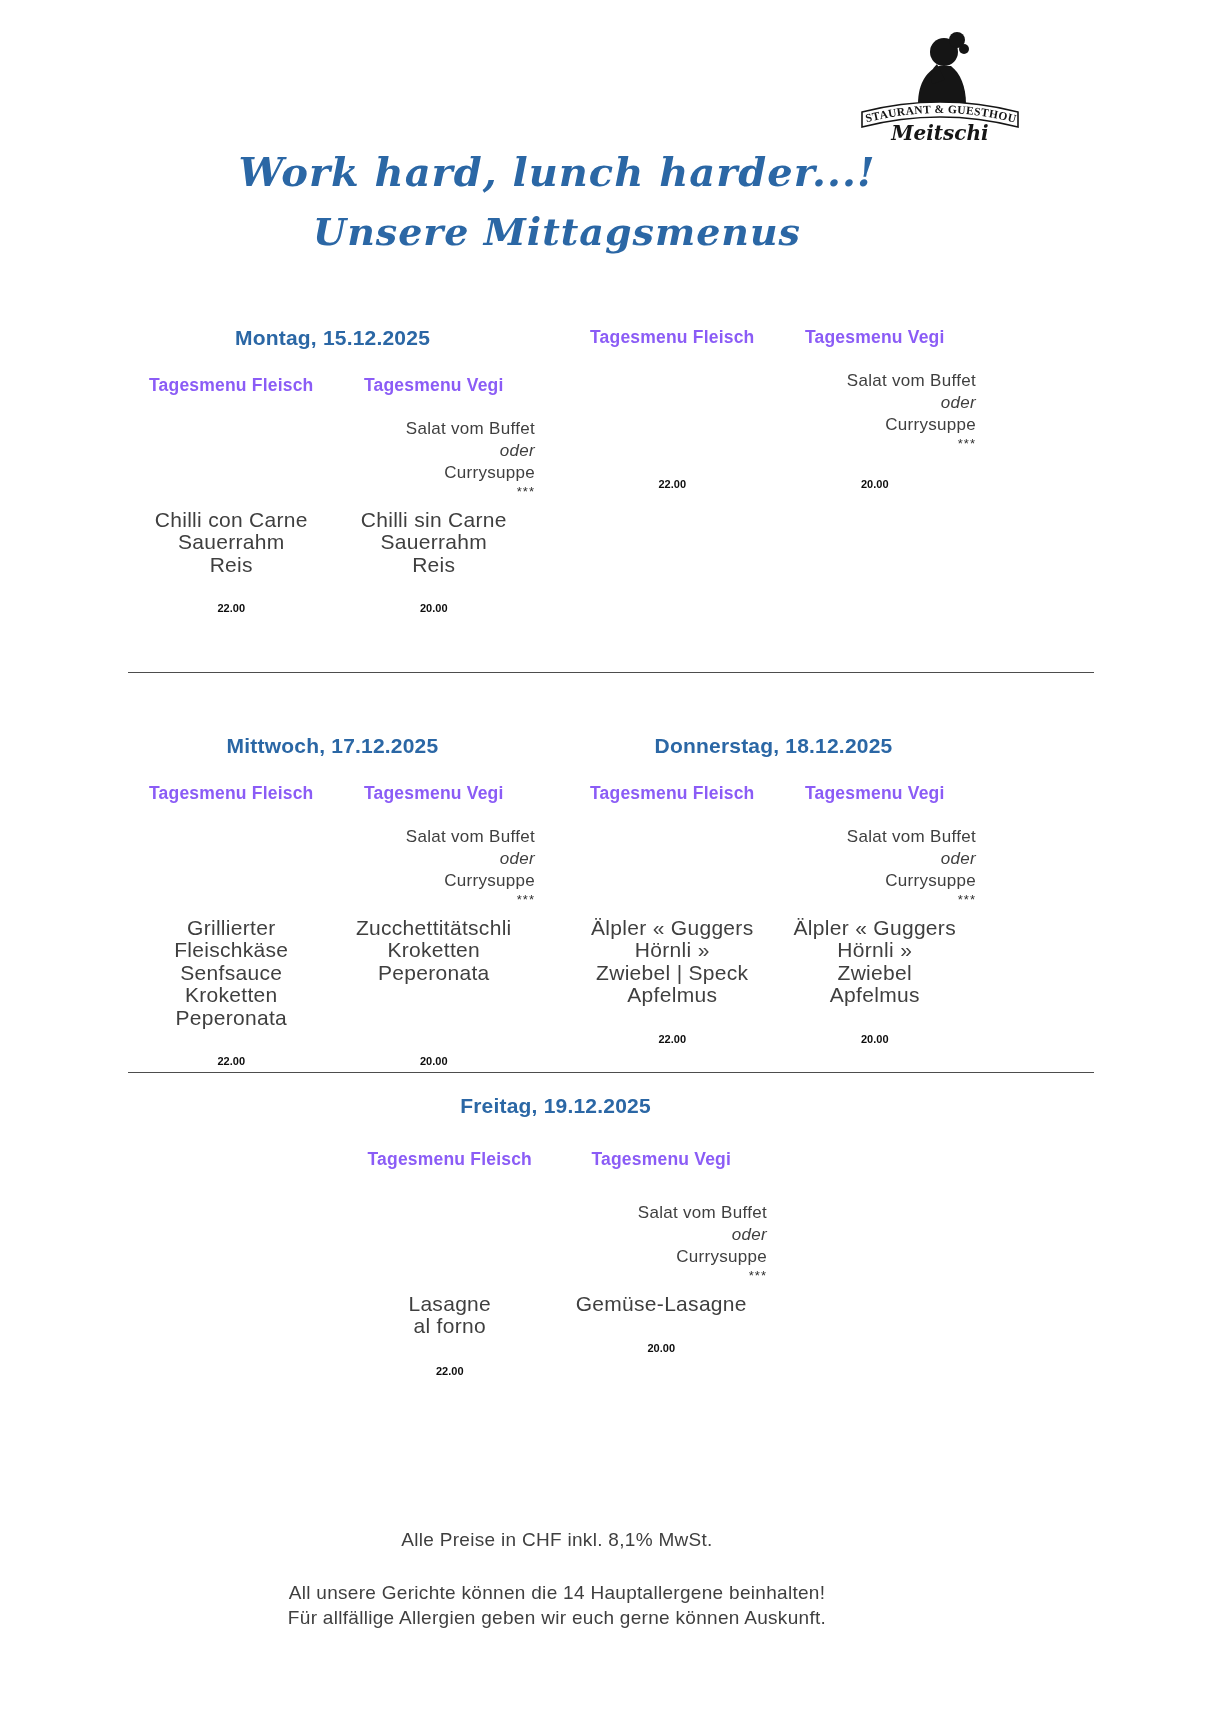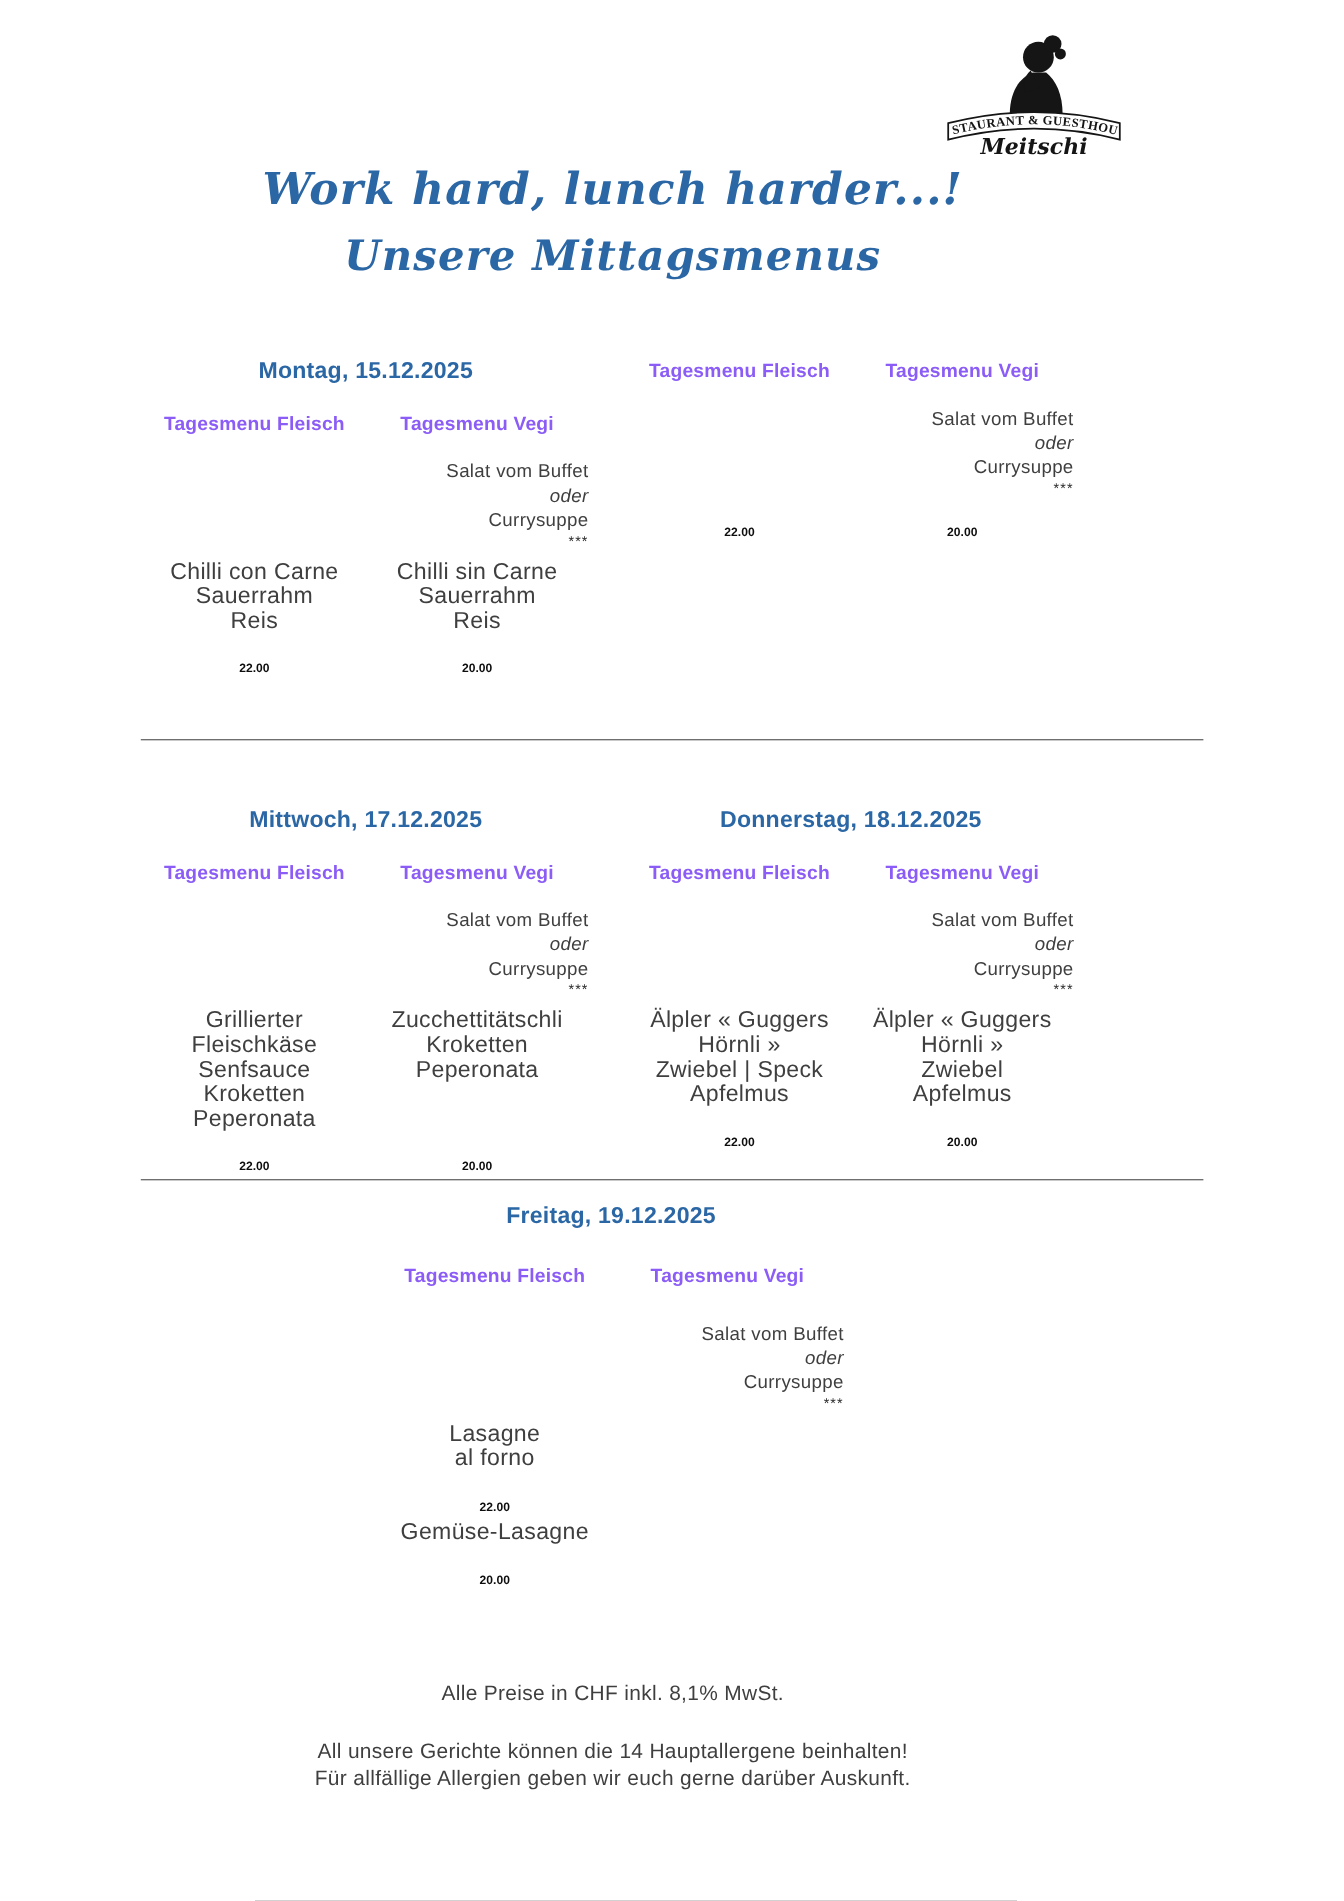--- a/index.html
+++ b/index.html
@@ -45,21 +45,21 @@
   .dish{width:50%;text-align:center;font-size:21px;line-height:22.4px;letter-spacing:.3px;}
   .prices{display:flex;margin-top:21px;}
   .price{
     width:50%;text-align:center;font-weight:bold;color:#0d0d0d;
     font-size:11px;line-height:22px;
   }
   
   .friday{position:absolute;top:1094px;left:344px;width:423px;display:flex;flex-direction:column;}
   .friday .day-title{margin-bottom:30px;}
   .friday .menu-headers{margin-bottom:32px;}
-  .friday .cols{display:flex;margin-top:9px;flex-direction:column;}
+  .friday .cols{display:flex;margin-top:9px;}
   .friday .col{width:50%;display:flex;flex-direction:column;}
   .friday .dish{width:100%;}
   .friday .price{width:100%;margin-top:22px;}
   
   .divider{position:absolute;left:128px;width:966px;height:0;border-top:1.4px solid #4d4d4d;}
   .divider1{top:672px;}
   .divider2{top:1072px;}
   
   .footer-vat{
     position:absolute;top:1529px;left:0;width:1114px;text-align:center;
@@ -245,16 +245,16 @@
             <div>Gemüse-Lasagne</div>
           </div>
         <div class="price">20.00</div>
       </div>
     </div>
   </div>
 
   <div class="footer-vat">Alle Preise in CHF inkl. 8,1% MwSt.</div>
   <div class="footer-allergy">
     <div>All unsere Gerichte können die 14 Hauptallergene beinhalten!</div>
-    <div>Für allfällige Allergien geben wir euch gerne darüber Auskunft.</div>
+    <div>Für allfällige Allergien geben wir euch gerne können Auskunft.</div>
   </div>
 
 </div>
 
 </body></html>

